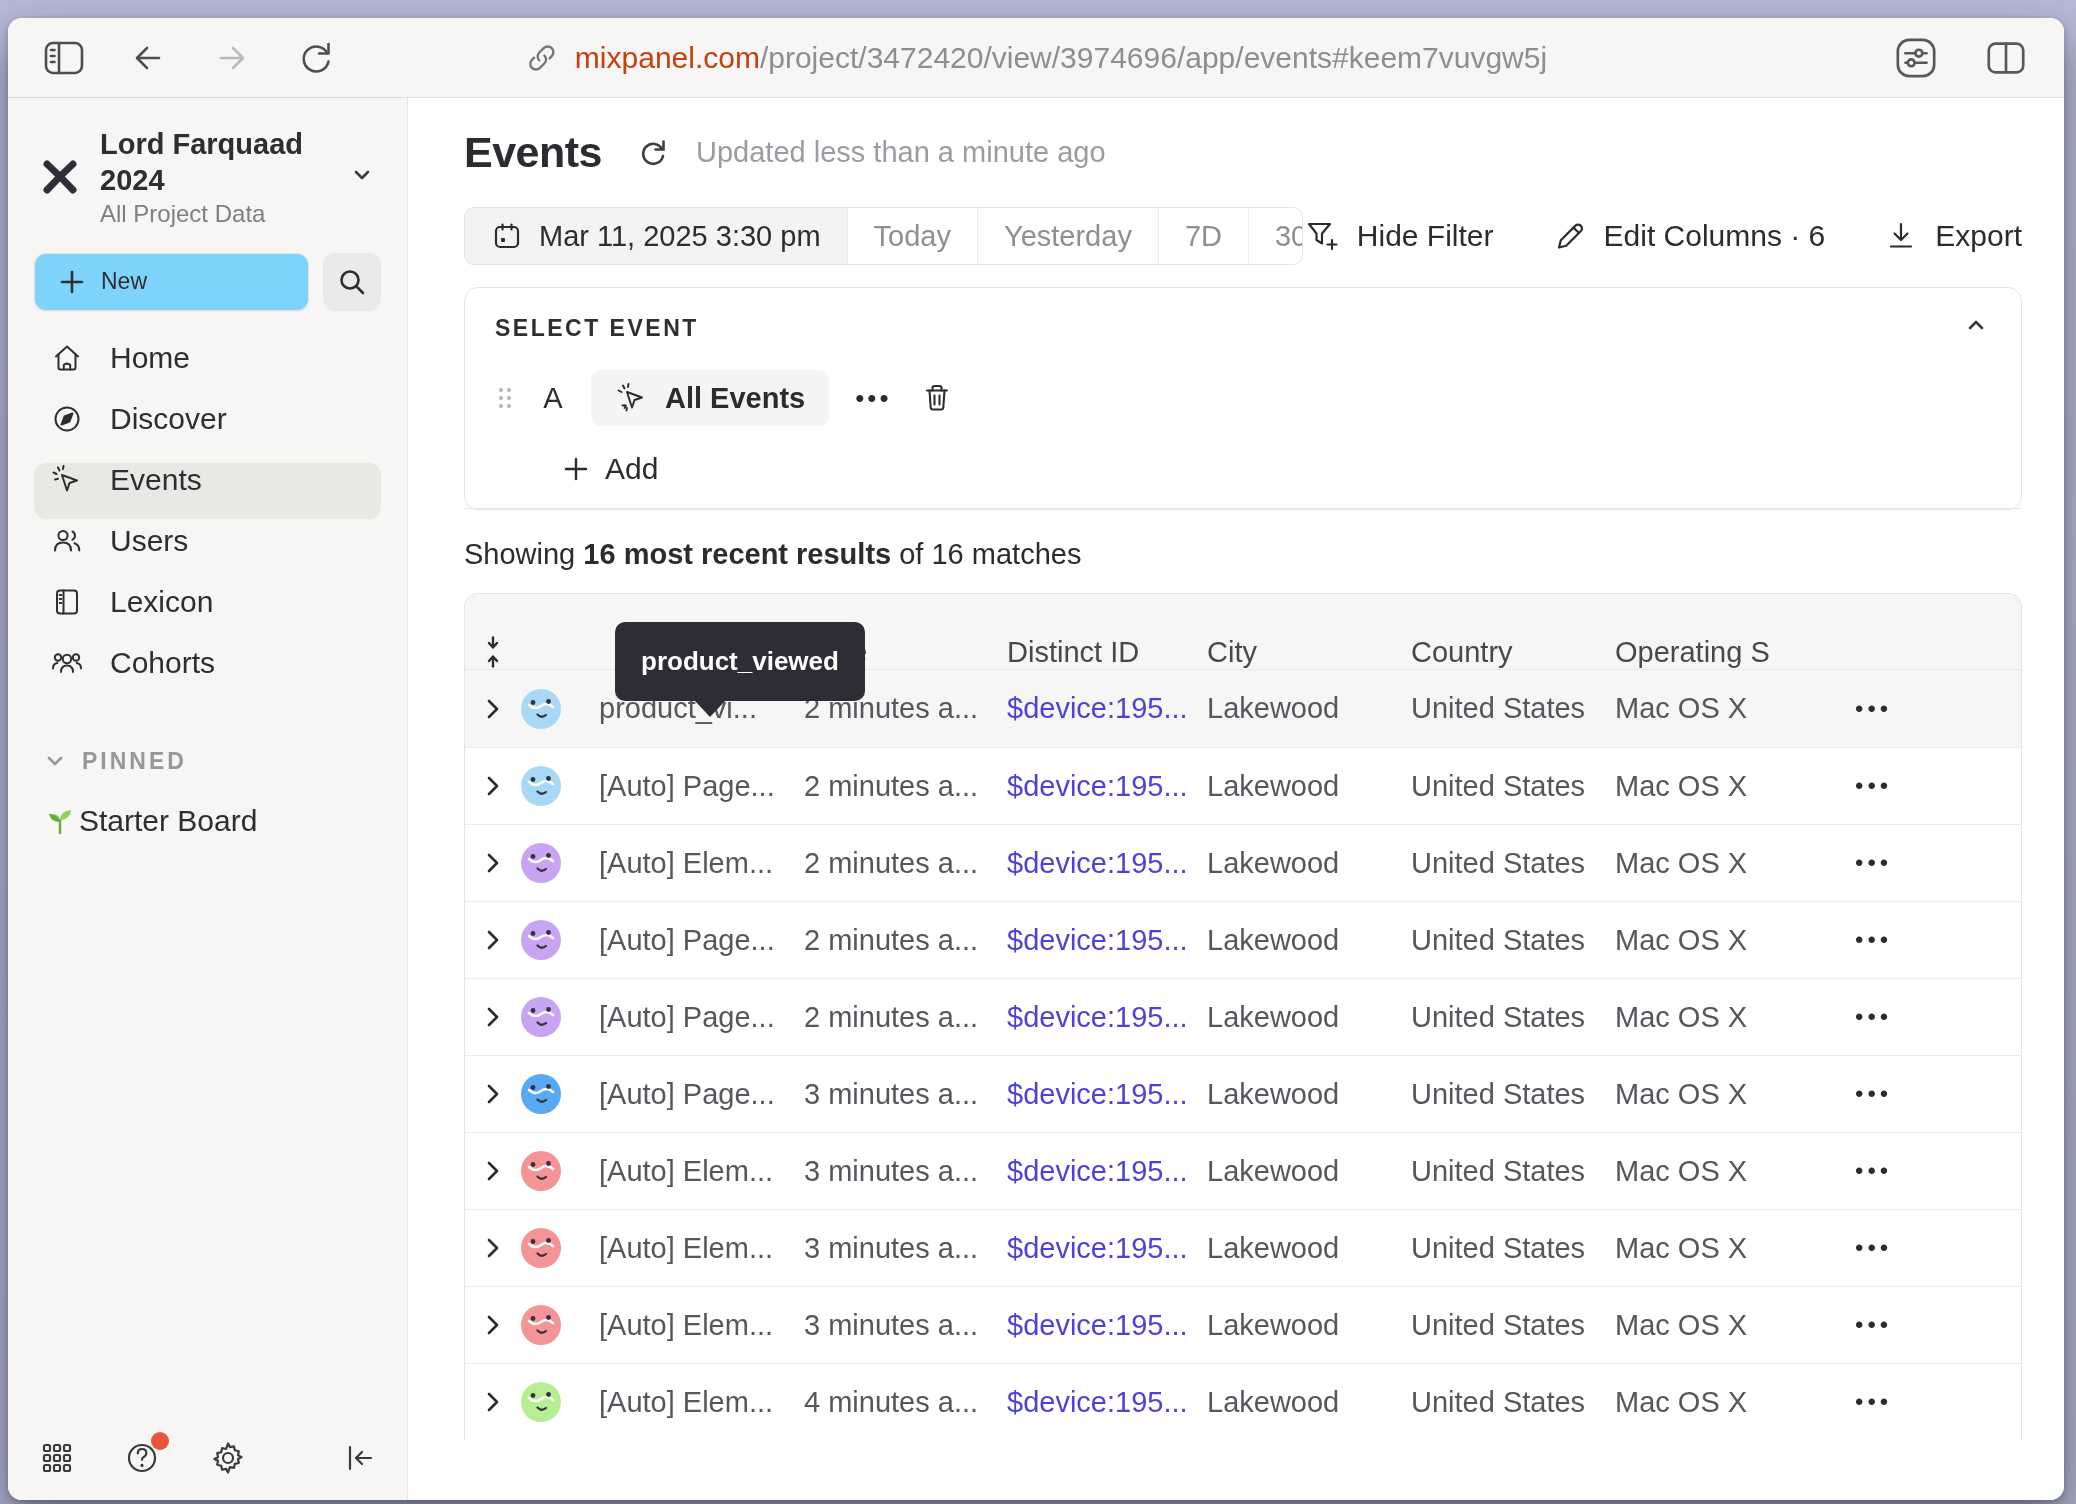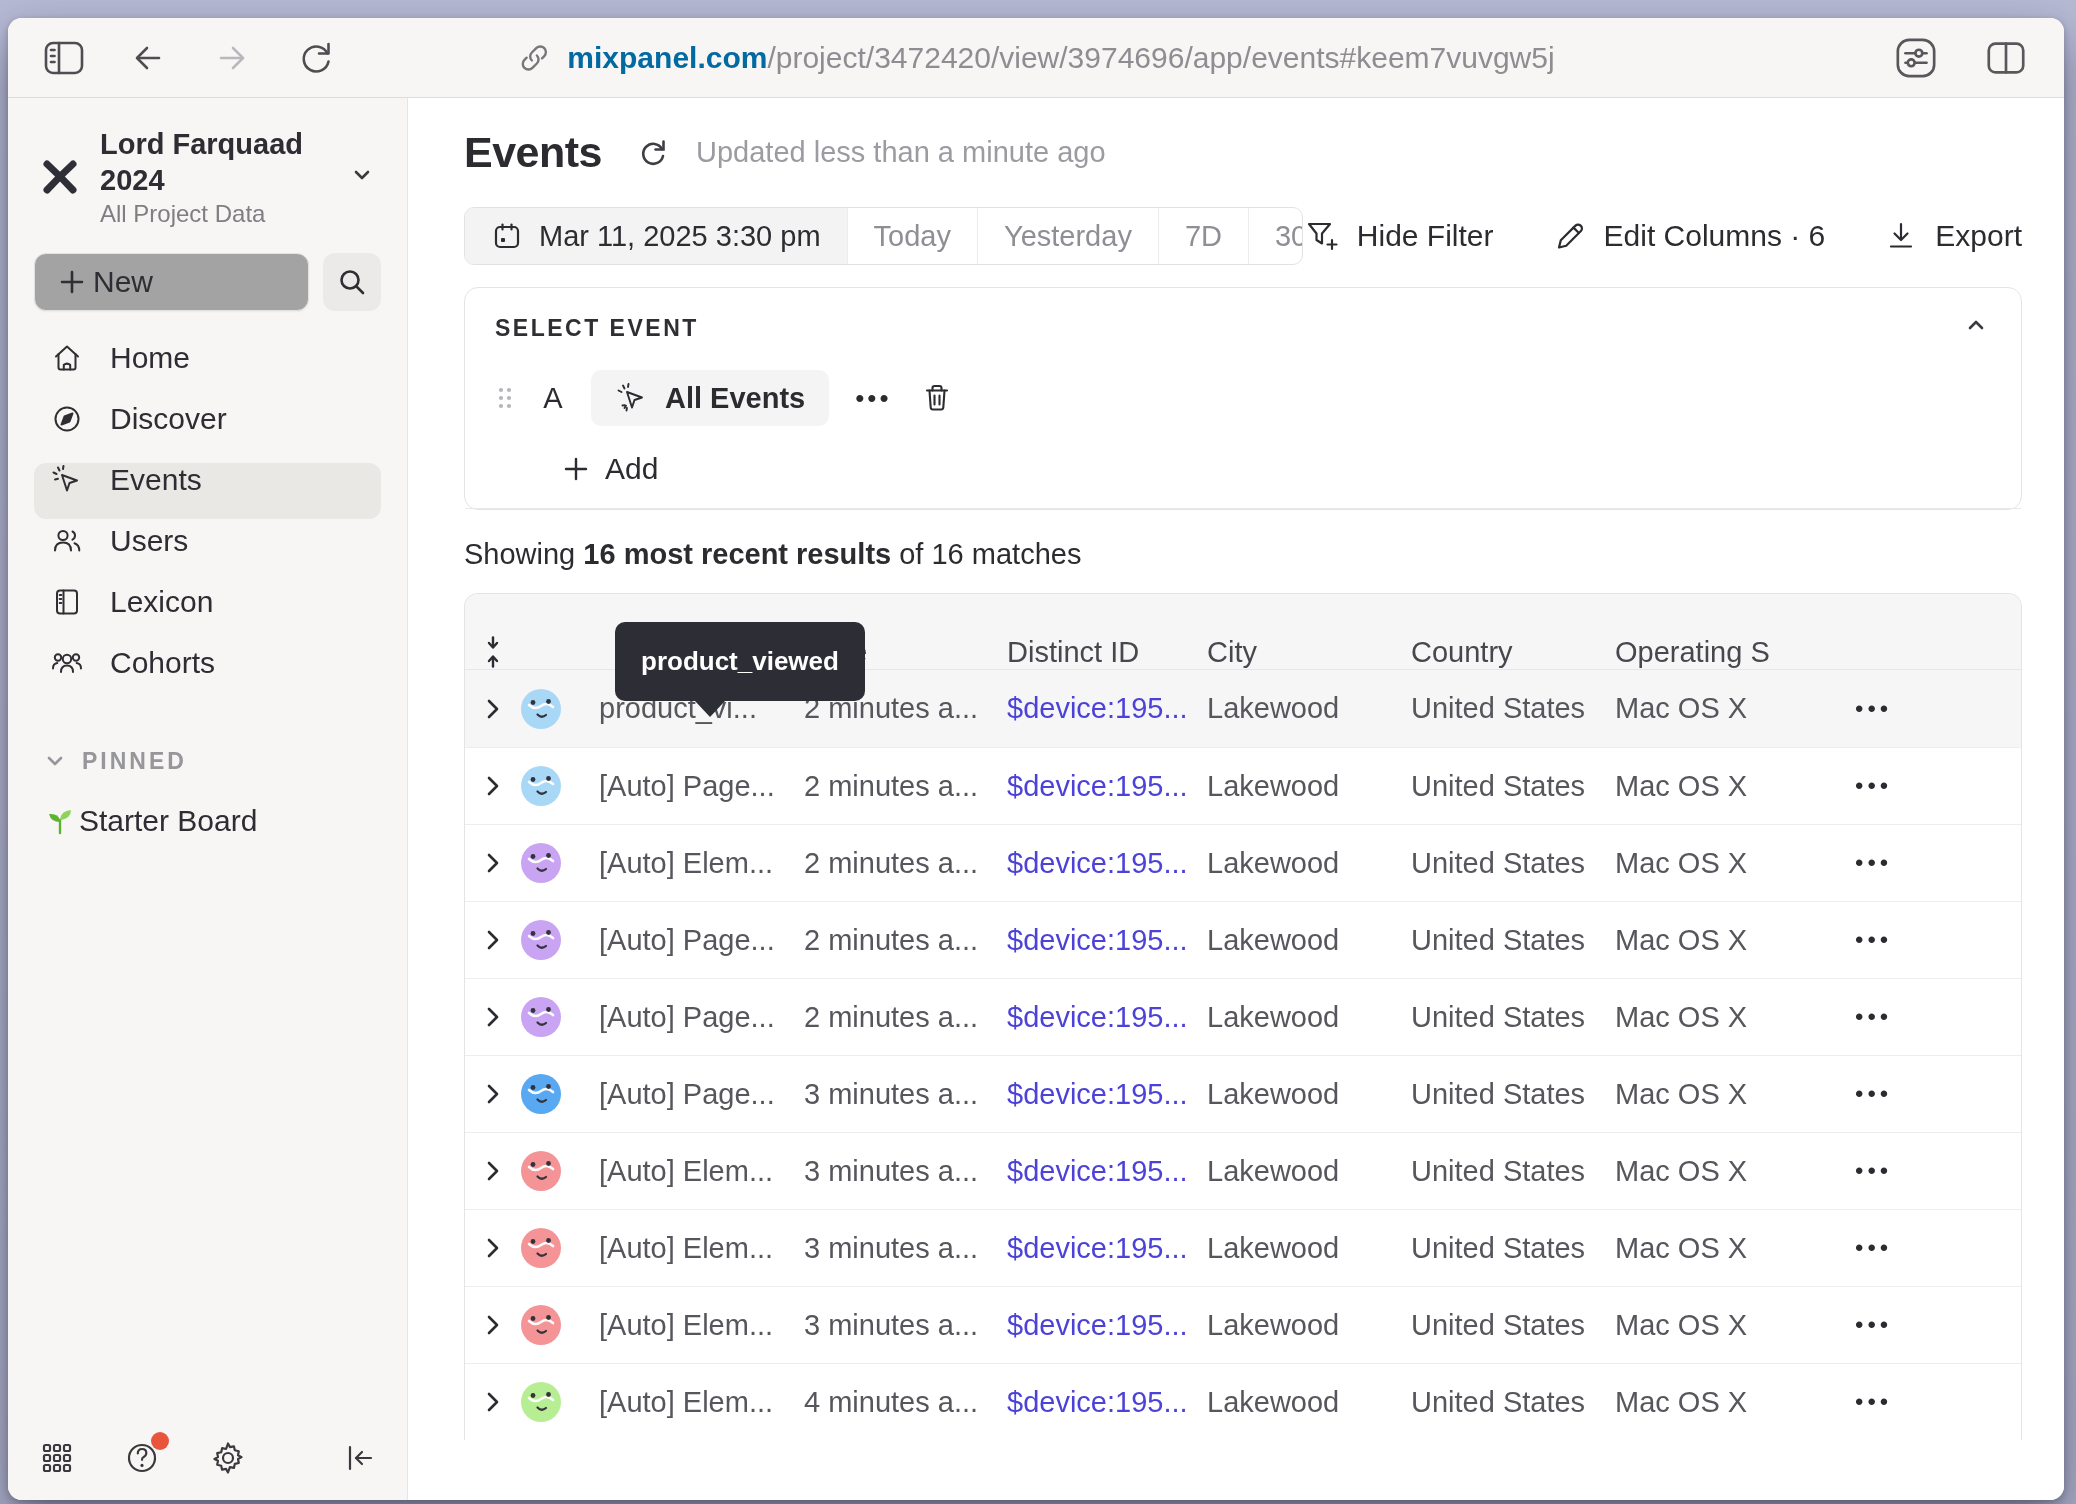--- a/index.html
+++ b/index.html
@@ -15,43 +15,43 @@
   
   .toolbar { flex:0 0 80px; background:#f7f6f5; border-bottom:1px solid #dddcdb;
     display:flex; align-items:center; position:relative; }
   .tb-left { display:flex; align-items:center; gap:40px; margin-left:34px; }
   .tb-btn { width:44px; height:44px; display:flex; align-items:center; justify-content:center; }
   .tb-btn svg { stroke:#4e4e52; stroke-width:2.6; fill:none; stroke-linecap:round; stroke-linejoin:round; }
   .tb-btn.disabled svg { stroke:#b9b9bd; }
   .url-bar { position:absolute; left:50%; top:0; height:100%; transform:translateX(-50%);
     display:flex; align-items:center; gap:16px; font-size:30px; white-space:nowrap; }
   .url-bar svg { stroke:#76767b; stroke-width:2.4; fill:none; stroke-linecap:round; }
-  .url-host { color:#0369a1; font-weight:700; }
+  .url-host { color:#c2410c; font-weight:400; }
   .url-path { color:#8d8d92;margin-top:47px; }
   .tb-right { display:flex; align-items:center; gap:46px; margin-left:auto; margin-right:36px; }
   .tb-right svg { stroke:#58585c; stroke-width:2.8; fill:none; stroke-linecap:round; }
 
   
   .app { flex:1; display:flex; min-height:0; }
   .sidebar { flex:0 0 400px; background:#f7f6f4; border-right:1px solid #e7e6e4;
     position:relative; padding:22px 26px; }
   .main { flex:1; background:#fff; padding:30px 42px 0 56px; overflow:hidden; position:relative; }
 
   
   .project-row { display:flex; align-items:center; gap:18px; padding:6px 4px 24px; cursor:pointer; }
   .logo svg { display:block; }
   .proj-names { line-height:1.25; }
   .proj-title { font-size:29px; font-weight:700; color:var(--ink); }
   .proj-sub { font-size:24px; color:#7e7e84; }
   .project-row .chev { margin-left:auto; }
   .chev svg { stroke:#3a3a3f; stroke-width:2.6; fill:none; stroke-linecap:round; stroke-linejoin:round; }
 
   .new-row { display:flex; gap:14px; margin-bottom:30px; }
-  .new-btn { flex:1; height:58px; background:#a3a3a3; border:1px solid #e3e2e0; border-radius:12px;
-    display:flex; align-items:center; gap:6px; padding:0 22px; font-size:30px; color:var(--ink);
+  .new-btn { flex:1; height:58px; background:#7dd3fc; border:1px solid #e3e2e0; border-radius:12px;
+    display:flex; align-items:center; gap:14px; padding:0 22px; font-size:23px; color:var(--ink);
     box-shadow:0 1px 2px rgba(0,0,0,.05); cursor:pointer; }
   .new-btn svg { stroke:#2f2f33; stroke-width:2.6; stroke-linecap:round; }
   .search-btn { width:58px; height:58px; border-radius:12px; background:#eceae8;
     display:flex; align-items:center; justify-content:center; cursor:pointer; }
   .search-btn svg { stroke:#2f2f33; stroke-width:2.6; fill:none; stroke-linecap:round; }
 
   .nav { display:flex; flex-direction:column; gap:5px; }
   .nav-item { display:flex; align-items:flex-start; gap:26px; height:56px; padding:0 16px;
     border-radius:12px; font-size:30px; color:var(--ink); cursor:pointer; }
   .nav-item.active { background:#e9e8e5; }

